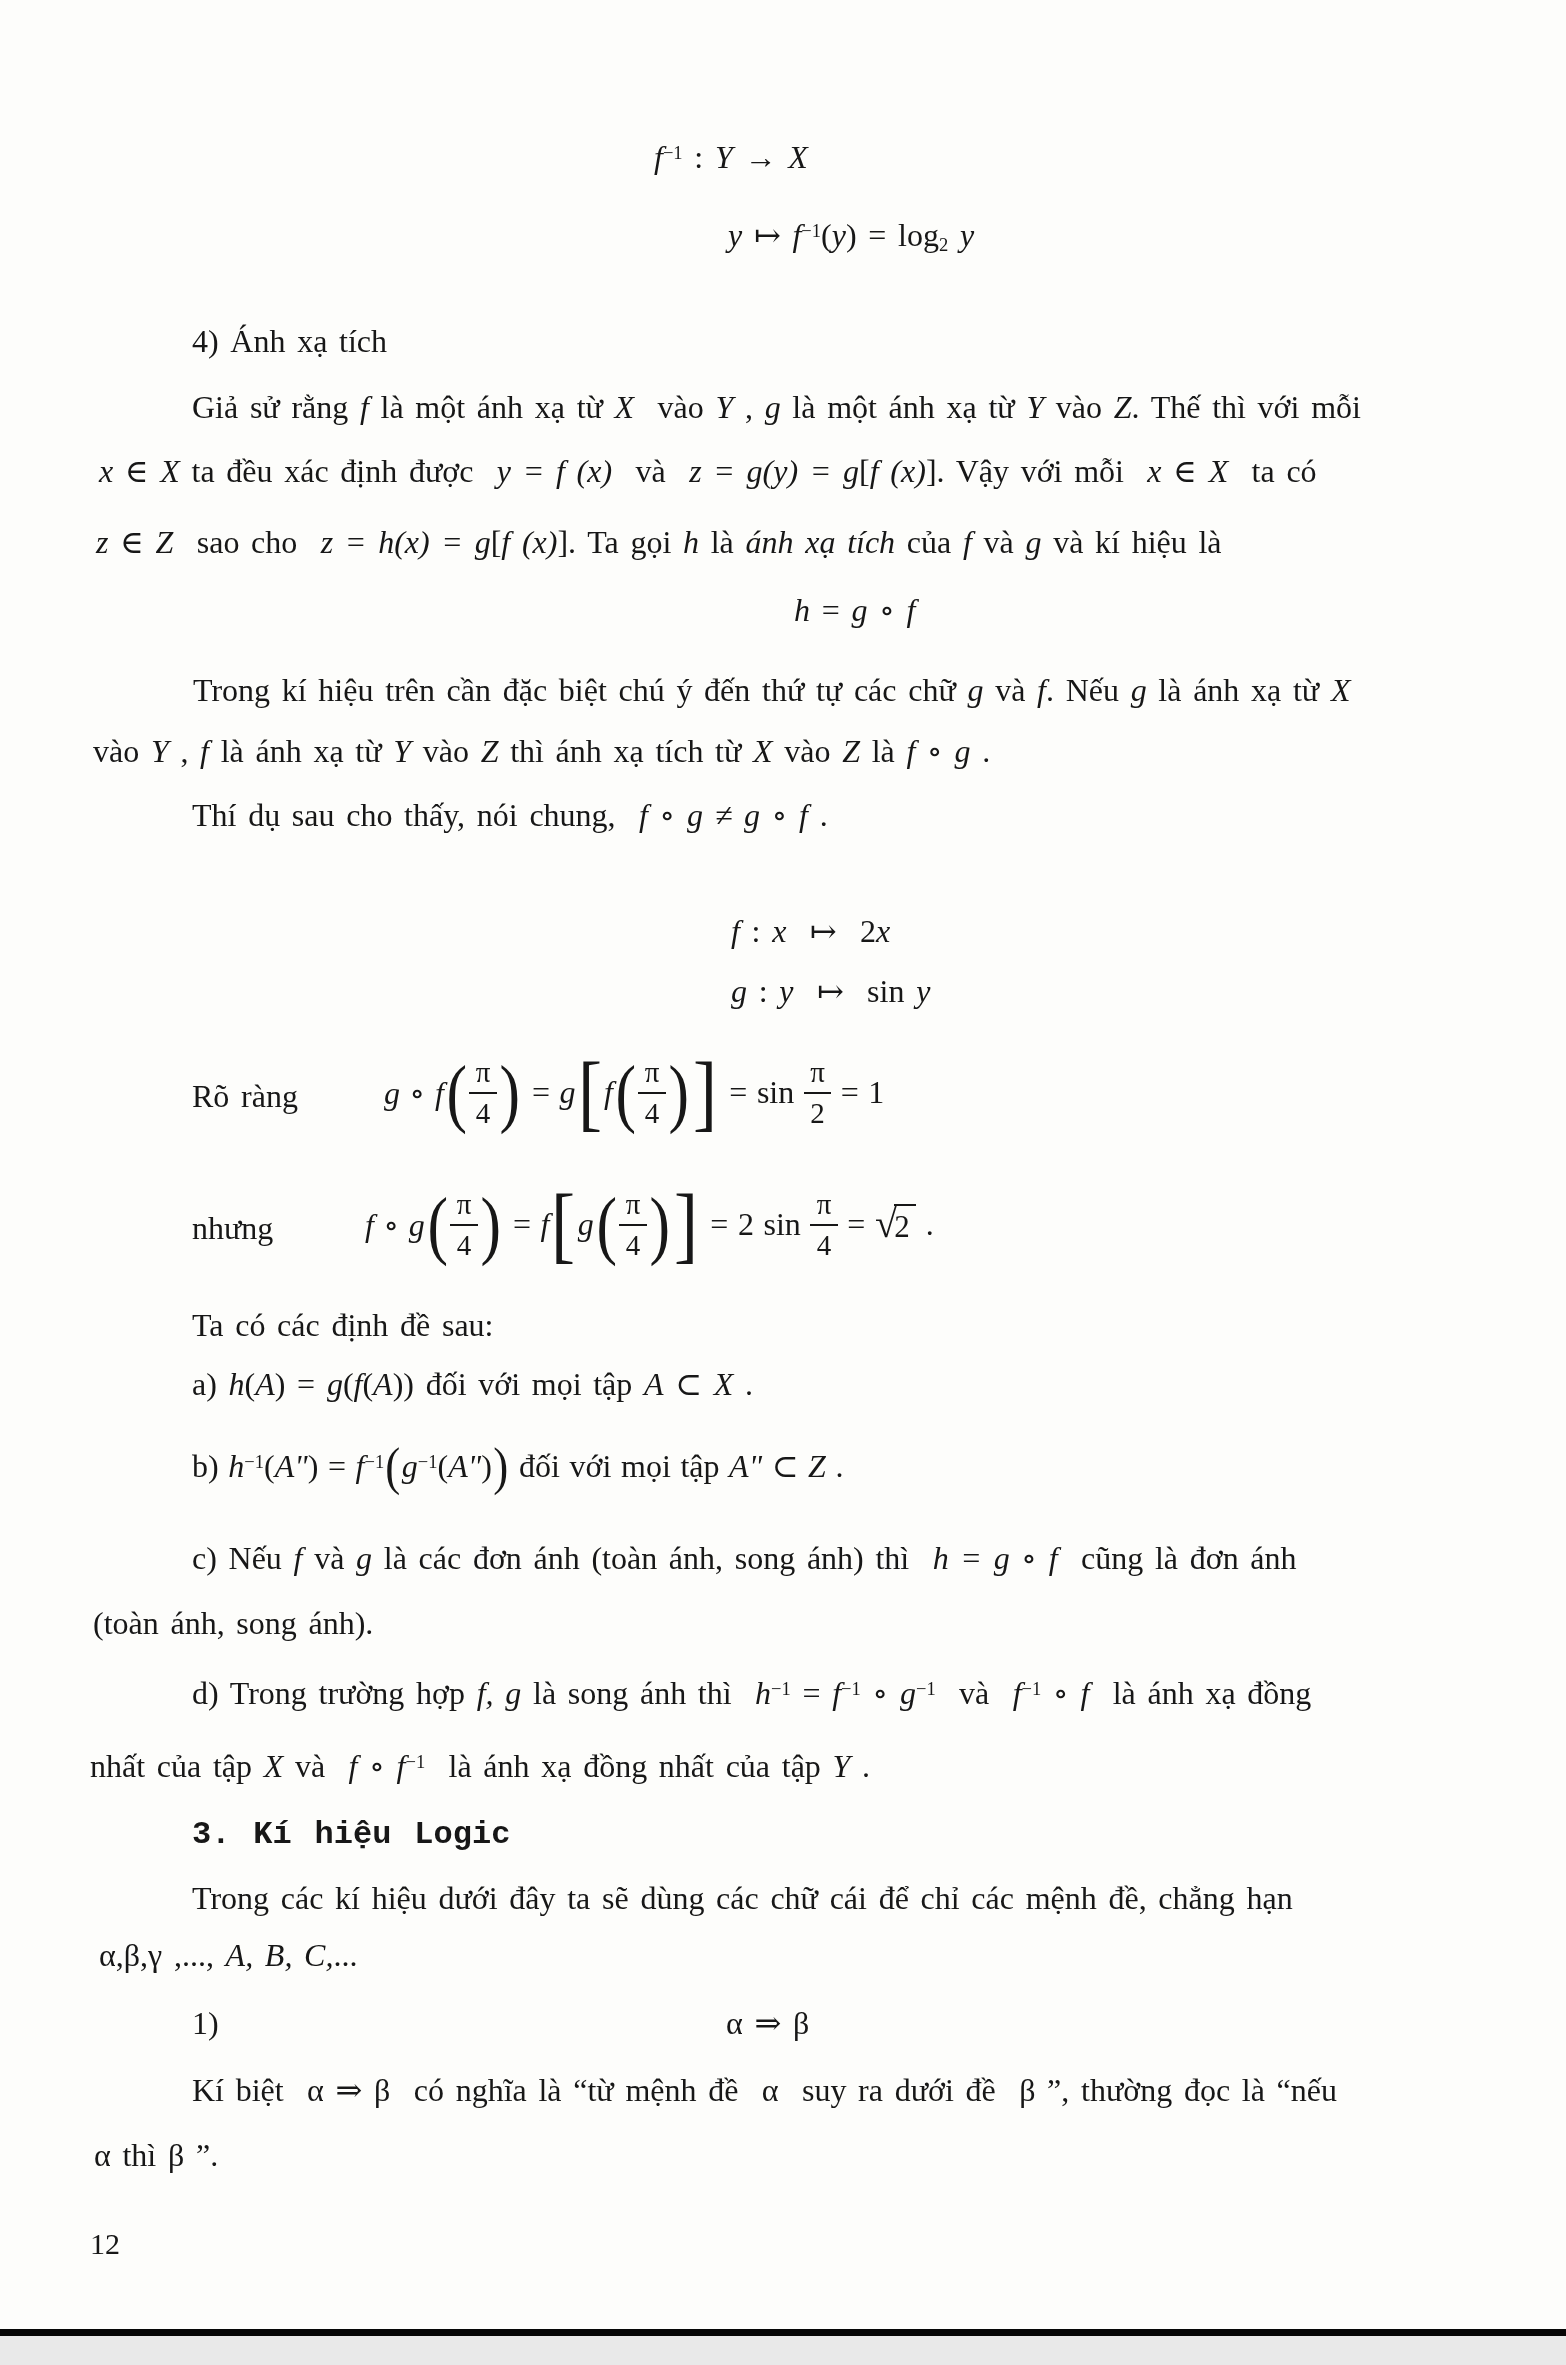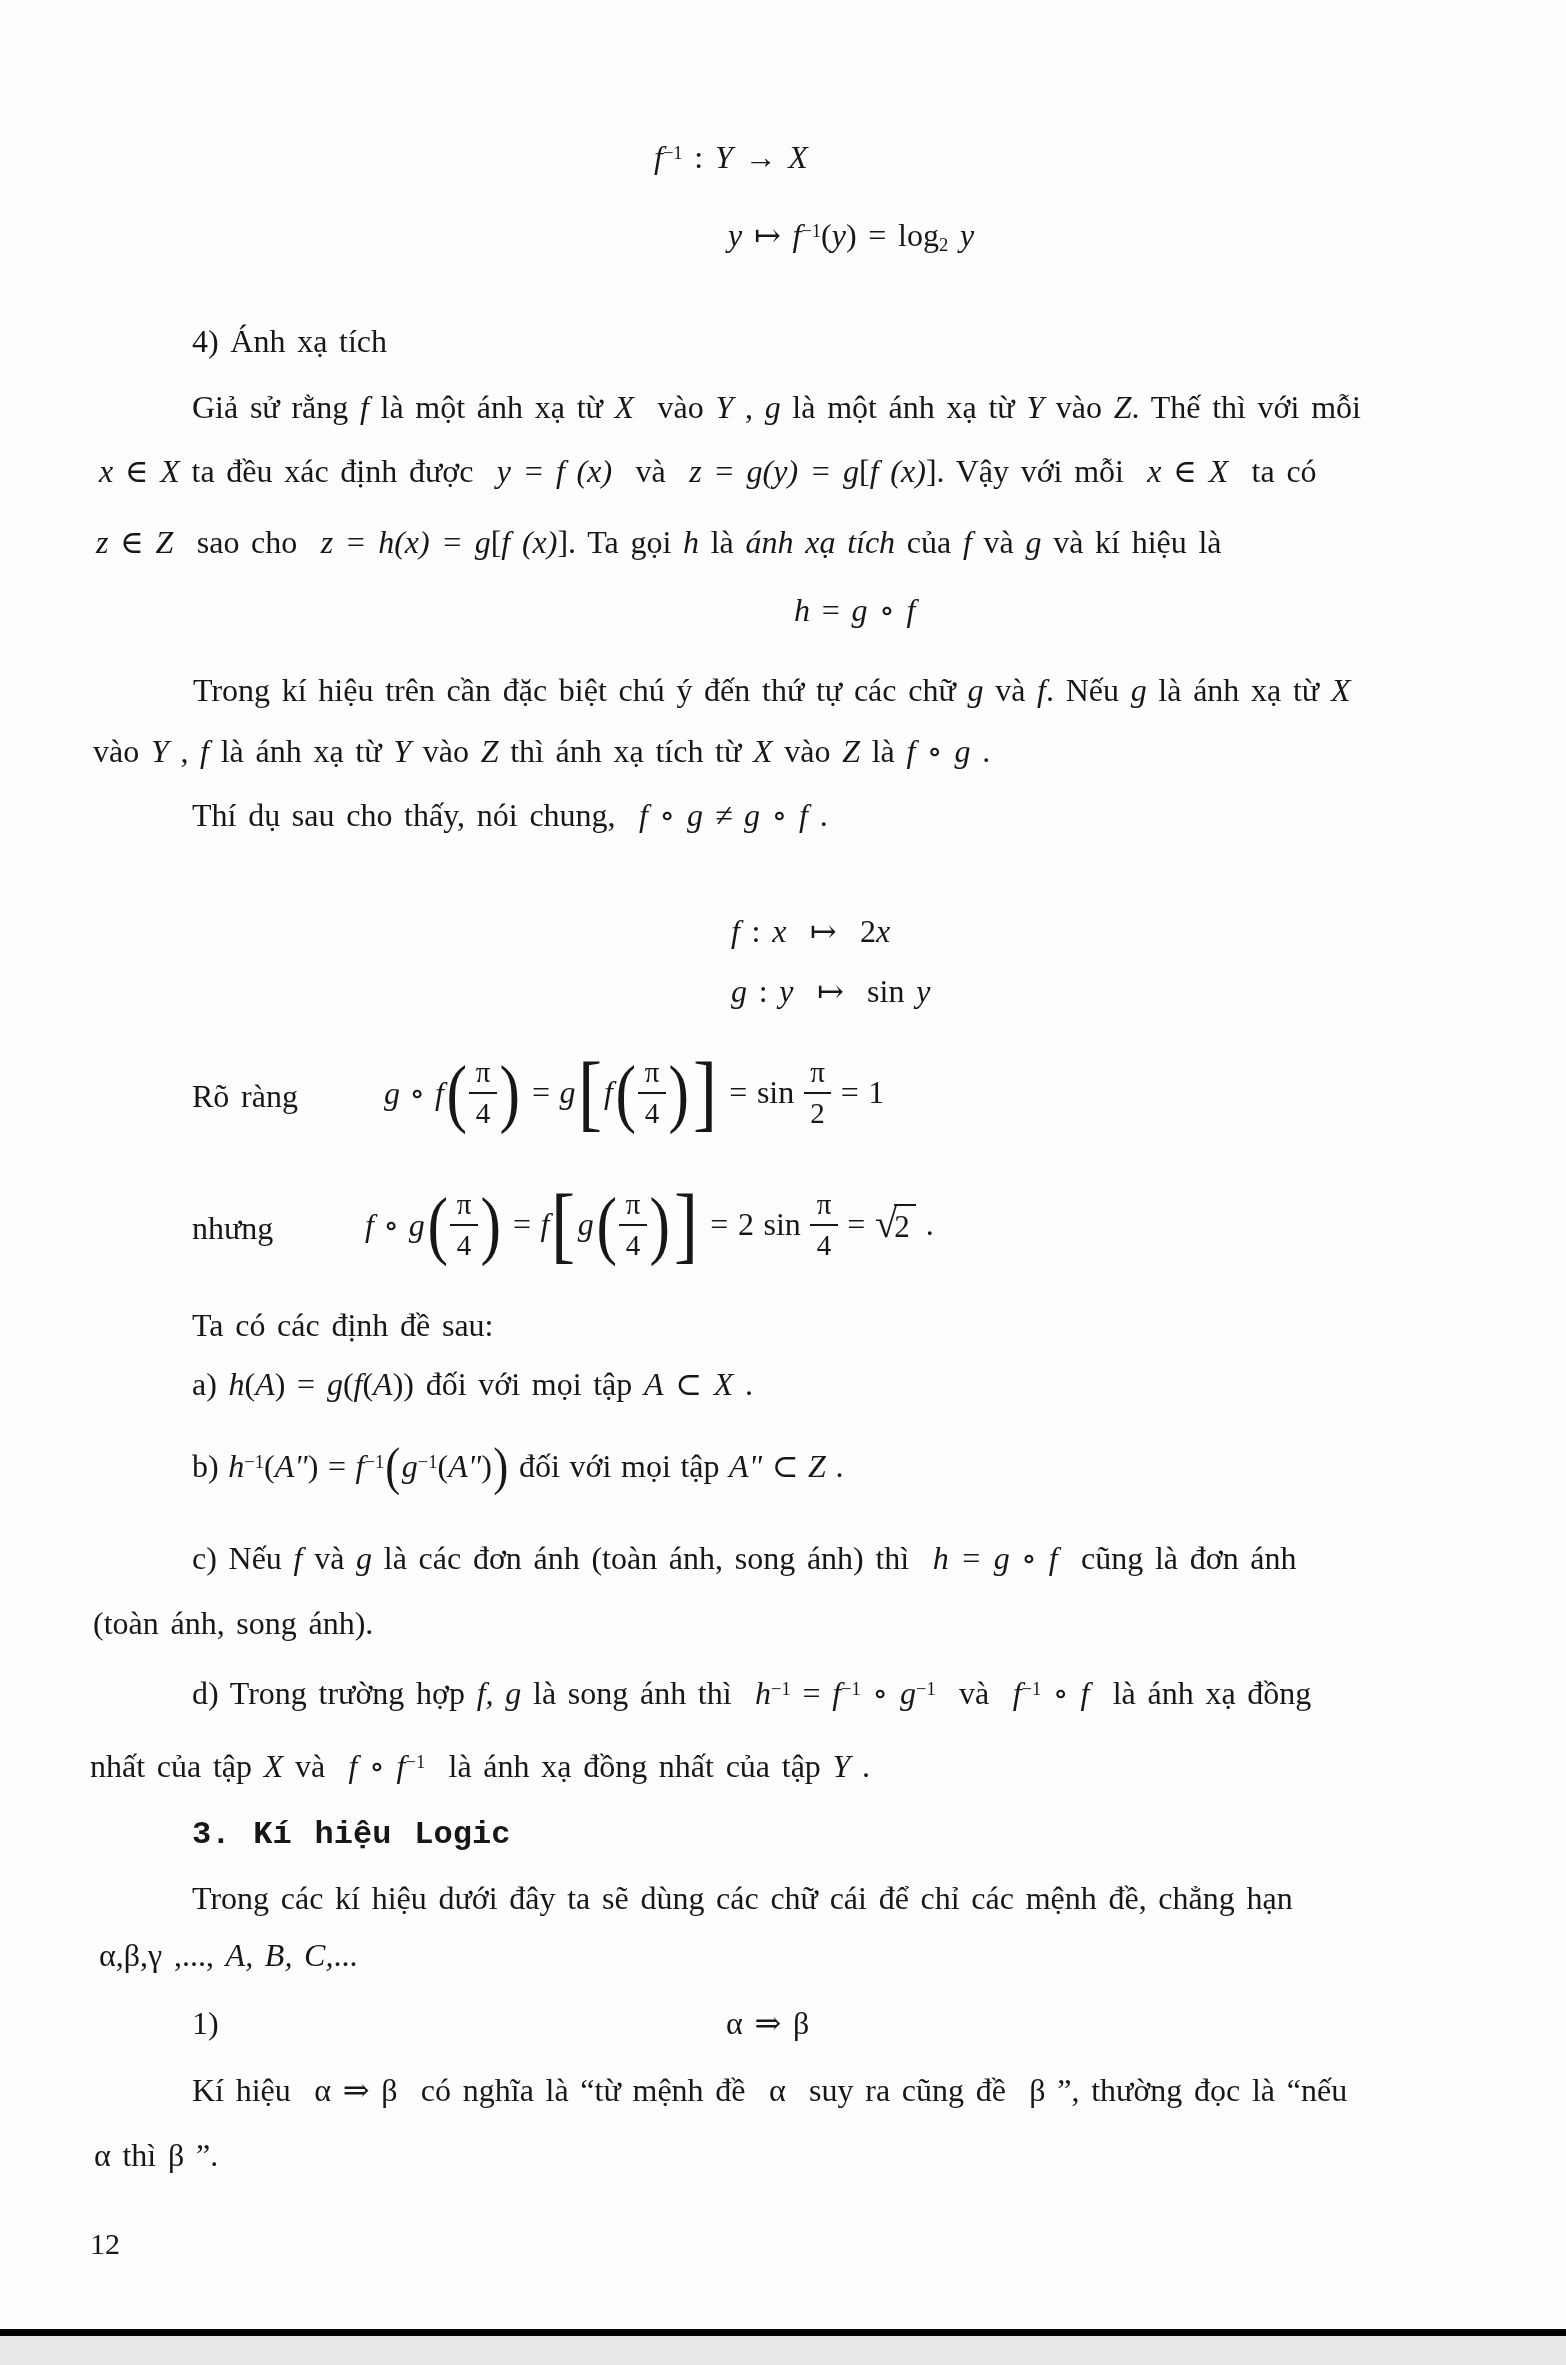--- a/index.html
+++ b/index.html
@@ -112,21 +112,21 @@
   <div class="line" style="left:90px;top:1746px"><span>nhất của tập </span><span class="it">X</span><span> và  </span><span class="it">f</span><span> ∘ </span><span class="it">f</span><sup>−1</sup><span>  là ánh xạ đồng nhất của tập </span><span class="it">Y</span><span> .</span></div>
 
   <div class="line bold" style="left:192px;top:1815px">3. Kí hiệu Logic</div>
 
   <div class="line" style="left:192px;top:1878px">Trong các kí hiệu dưới đây ta sẽ dùng các chữ cái để chỉ các mệnh đề, chẳng hạn</div>
 
   <div class="line" style="left:99px;top:1935px"><span>α,β,γ ,..., </span><span class="it">A, B, C,</span><span>...</span></div>
 
   <div class="line" style="left:0;top:2003px;width:100%;height:47px"><span style="position:absolute;left:192px">1)</span><span style="position:absolute;left:726px">α ⇒ β</span></div>
 
-  <div class="line" style="left:192px;top:2070px"><span>Kí hiệu  </span><span>α ⇒ β</span><span>  có nghĩa là “từ mệnh đề  </span><span>α</span><span>  suy ra cũng đề  </span><span>β</span><span> ”, thường đọc là “nếu</span></div>
+  <div class="line" style="left:192px;top:2070px"><span>Kí biệt  </span><span>α ⇒ β</span><span>  có nghĩa là “từ mệnh đề  </span><span>α</span><span>  suy ra dưới đề  </span><span>β</span><span> ”, thường đọc là “nếu</span></div>
 
   <div class="line" style="left:94px;top:2135px"><span>α</span><span> thì </span><span>β</span><span> ”.</span></div>
 
   <div class="line pageno" style="left:90px;top:2225px">12</div>
 
   <div id="bottom-bar"></div>
 </div>
 
 
 </body></html>

